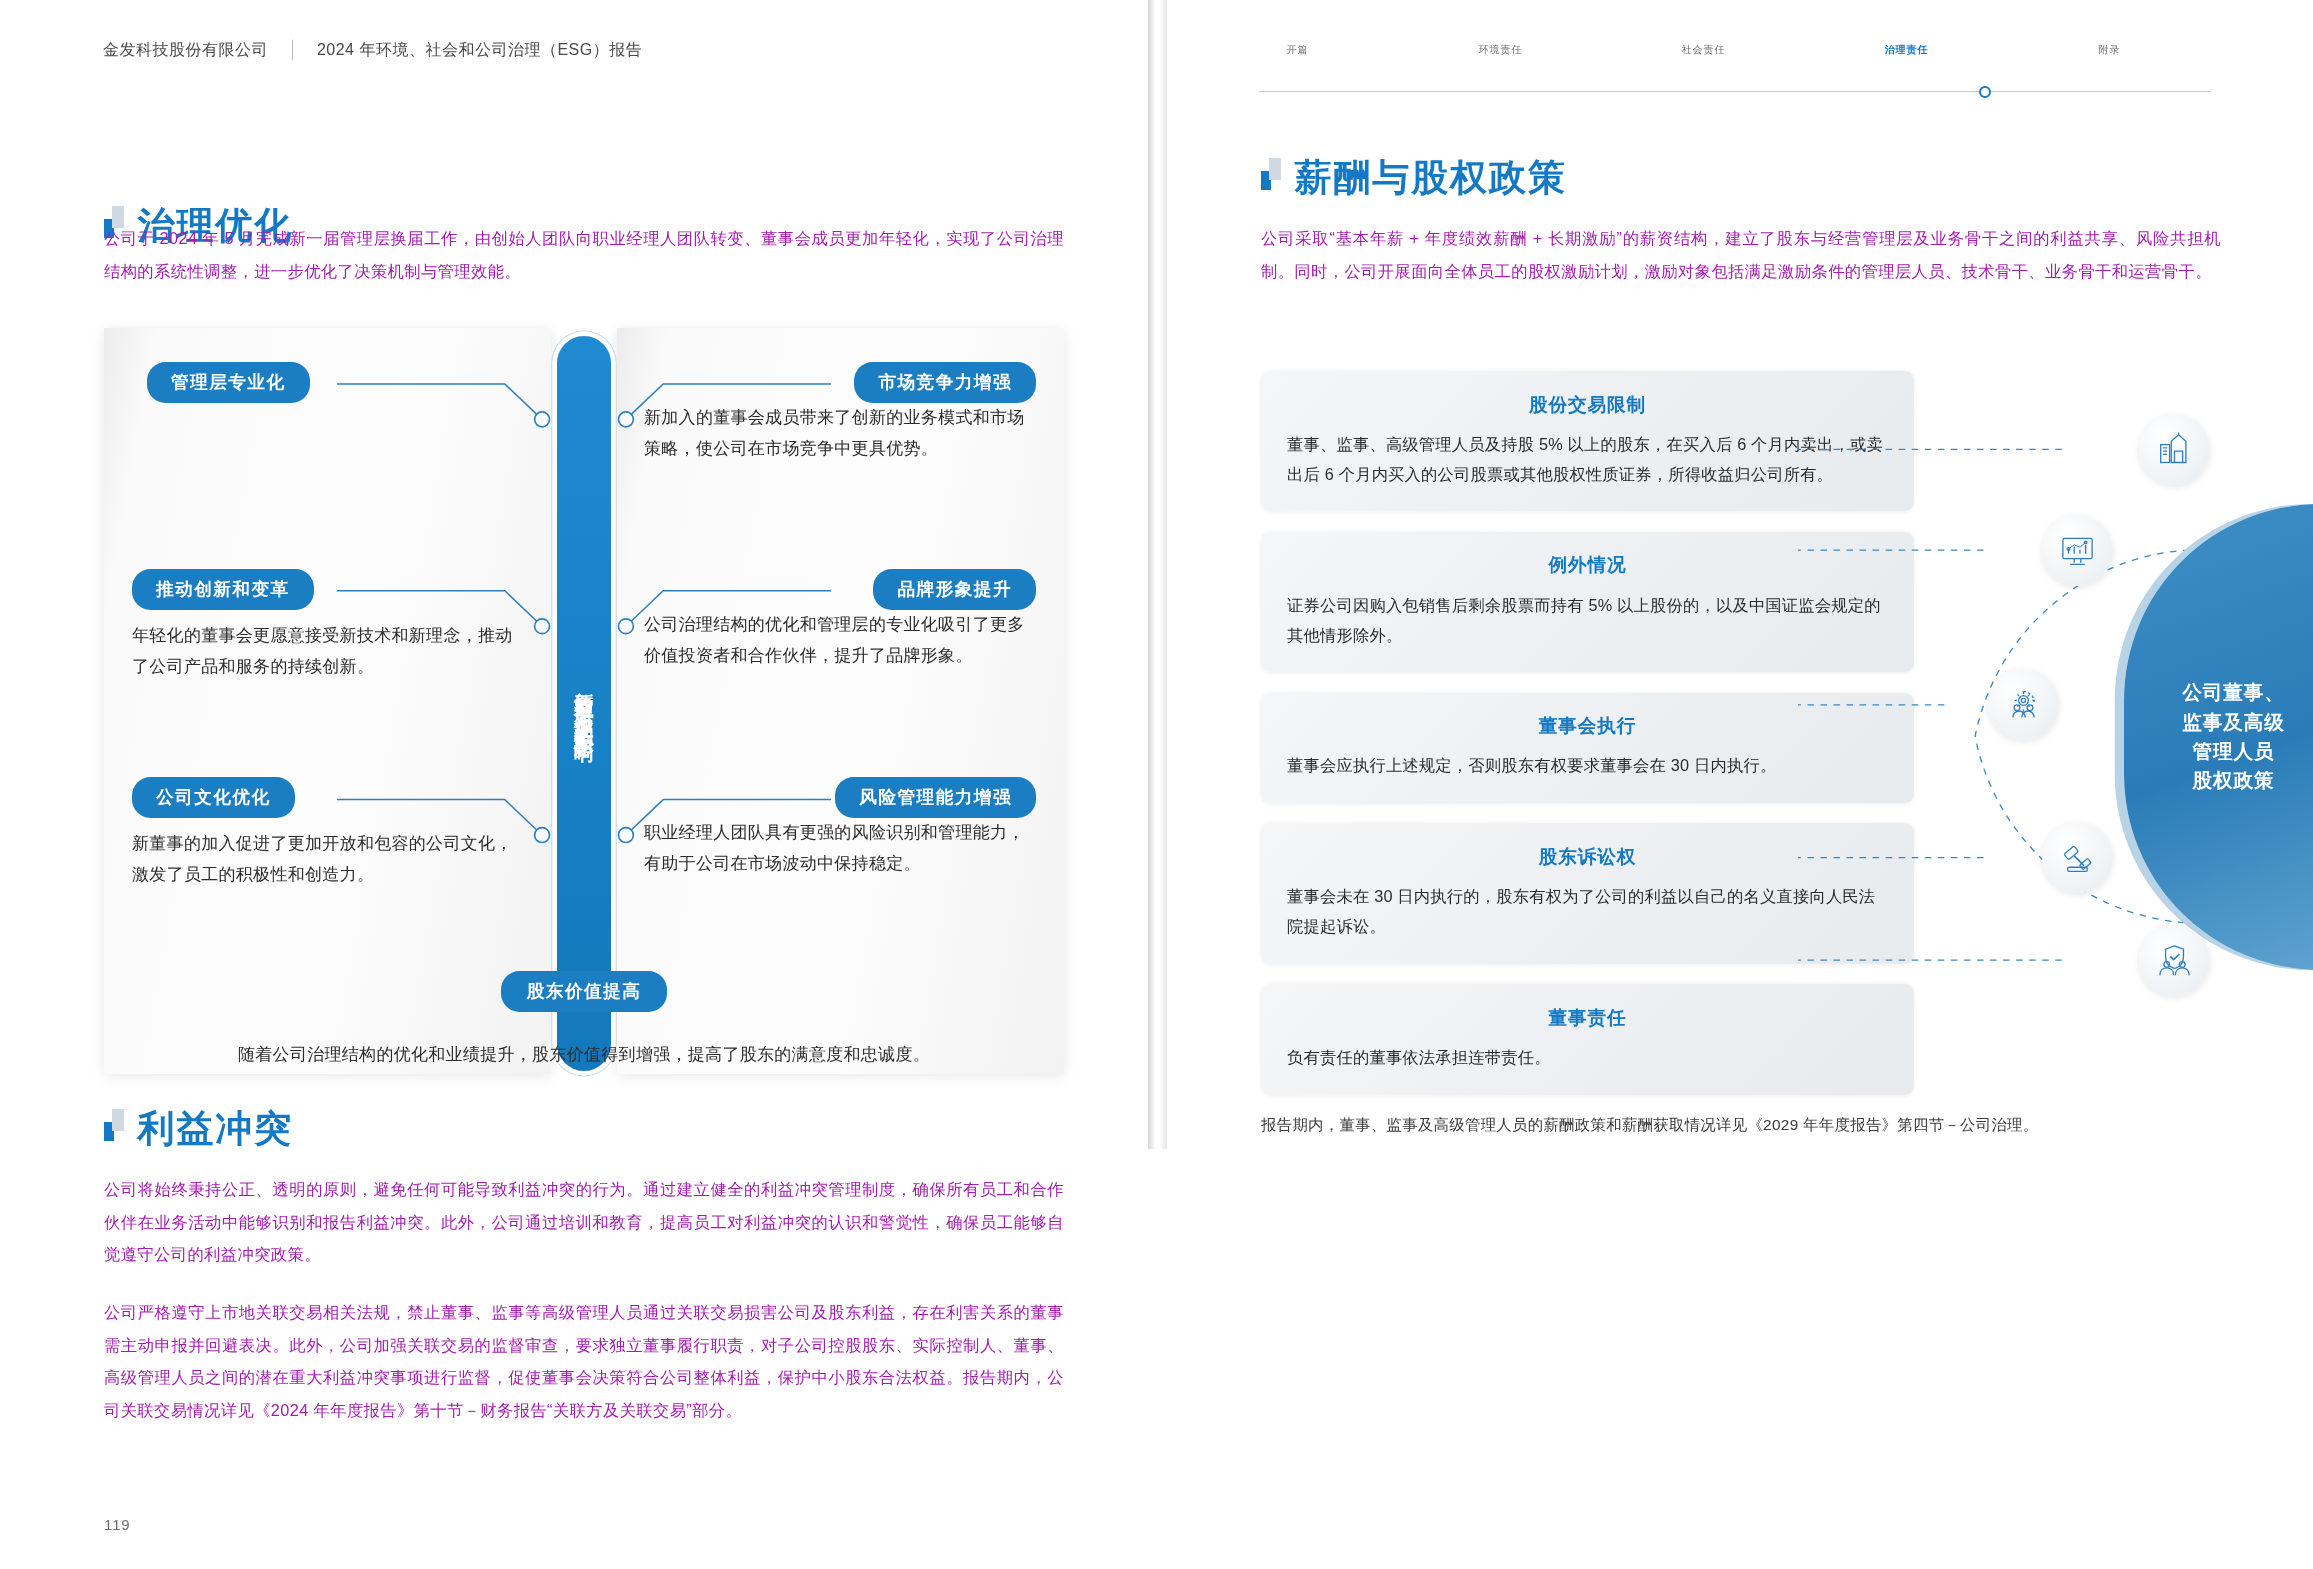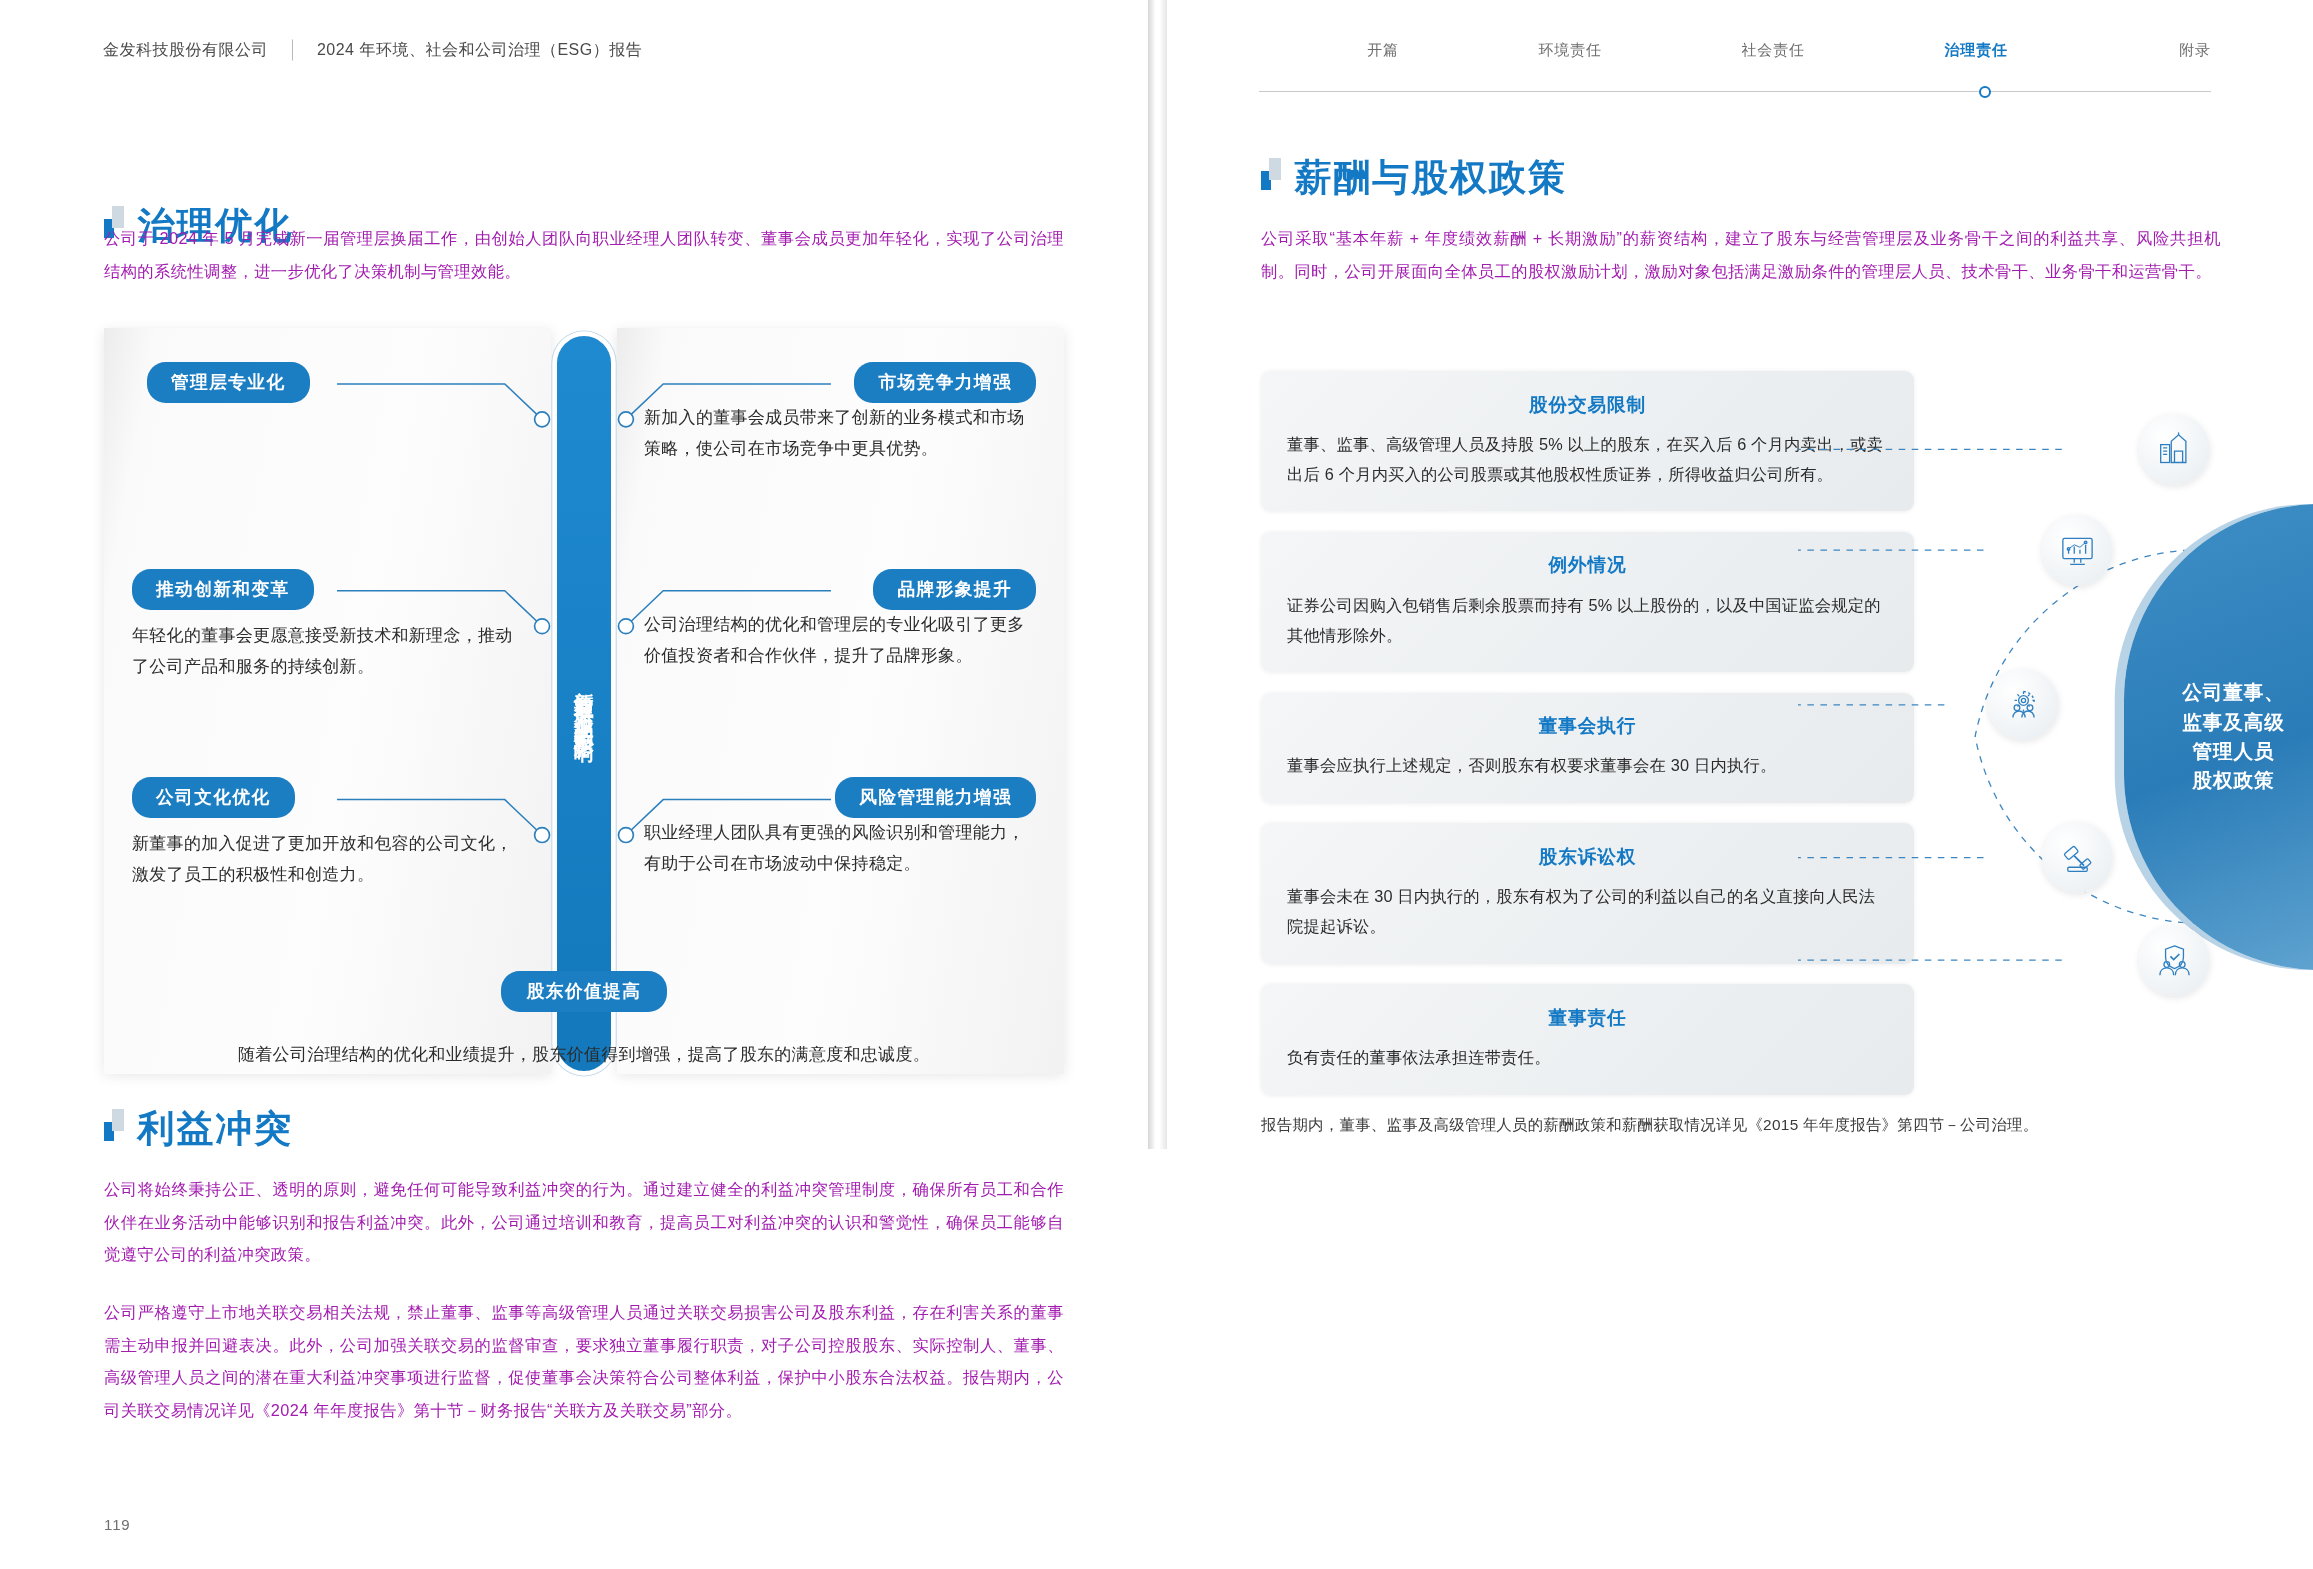--- a/index.html
+++ b/index.html
@@ -20,22 +20,22 @@
     position:absolute; left:103px; top:50px; transform:translateY(-50%);
     display:flex; align-items:center; gap:24px;
     font-size:16px; color:#4a4a4a; letter-spacing:0.5px; white-space:nowrap;
   }
   .hdr-brand .sep { width:0.9px; height:20.5px; background:#b9b9b9; display:block; }
   .hdr-nav {
     position:absolute; right:103px; top:50px; transform:translateY(-50%);
     display:flex; align-items:center; gap:0; white-space:nowrap;
   }
   .hdr-nav .nav-item {
-    font-size:15px; color:#6d6d6d; letter-spacing:0.9px;
-    width:203px; text-align:right; cursor:pointer;font-family:Liberation Mono, monospace;
+    font-size:10px; color:#6d6d6d; letter-spacing:0.9px;
+    width:203px; text-align:center; cursor:pointer;font-family:Liberation Mono, monospace;
   }
   .hdr-nav .nav-item.active { color:#1479c4; font-weight:bold; }
   .hdr-rule {
     position:absolute; left:1259px; right:103px; top:91px;
     height:0.9px; background:#c9c9c9;
   }
   .hdr-dot {
     position:absolute; top:86px; left:1979px;
     width:12px; height:12px; border-radius:50%;
     background:#fff; border:2.8px solid #1479c4;
@@ -375,21 +375,21 @@
             <path d="M24 6l11 4v10c0 7-5 12-11 14-6-2-11-7-11-14V10z"></path>
             <path d="M19 19l4 4 7-7" stroke-width="2"></path>
             <path d="M6 42c0-6 4-9 8.5-9s8.5 3 8.5 9"></path>
             <path d="M25 42c0-6 4-9 8.5-9S42 36 42 42"></path>
             <circle cx="14.5" cy="29" r="3.5"></circle>
             <circle cx="33.5" cy="29" r="3.5"></circle>
           </svg>
       </div>
     </div>
 
-    <div class="r-note">报告期内，董事、监事及高级管理人员的薪酬政策和薪酬获取情况详见《2015 年年度报告》第四节－公司治理。</div>
+    <div class="r-note">报告期内，董事、监事及高级管理人员的薪酬政策和薪酬获取情况详见《2029 年年度报告》第四节－公司治理。</div>
 
     <div class="pagenum right">120</div>
   </div>
 
   <div class="gutter"></div>
 
   <div class="hdr-nav">
     <span class="nav-item">开篇</span>
     <span class="nav-item">环境责任</span>
     <span class="nav-item">社会责任</span>

